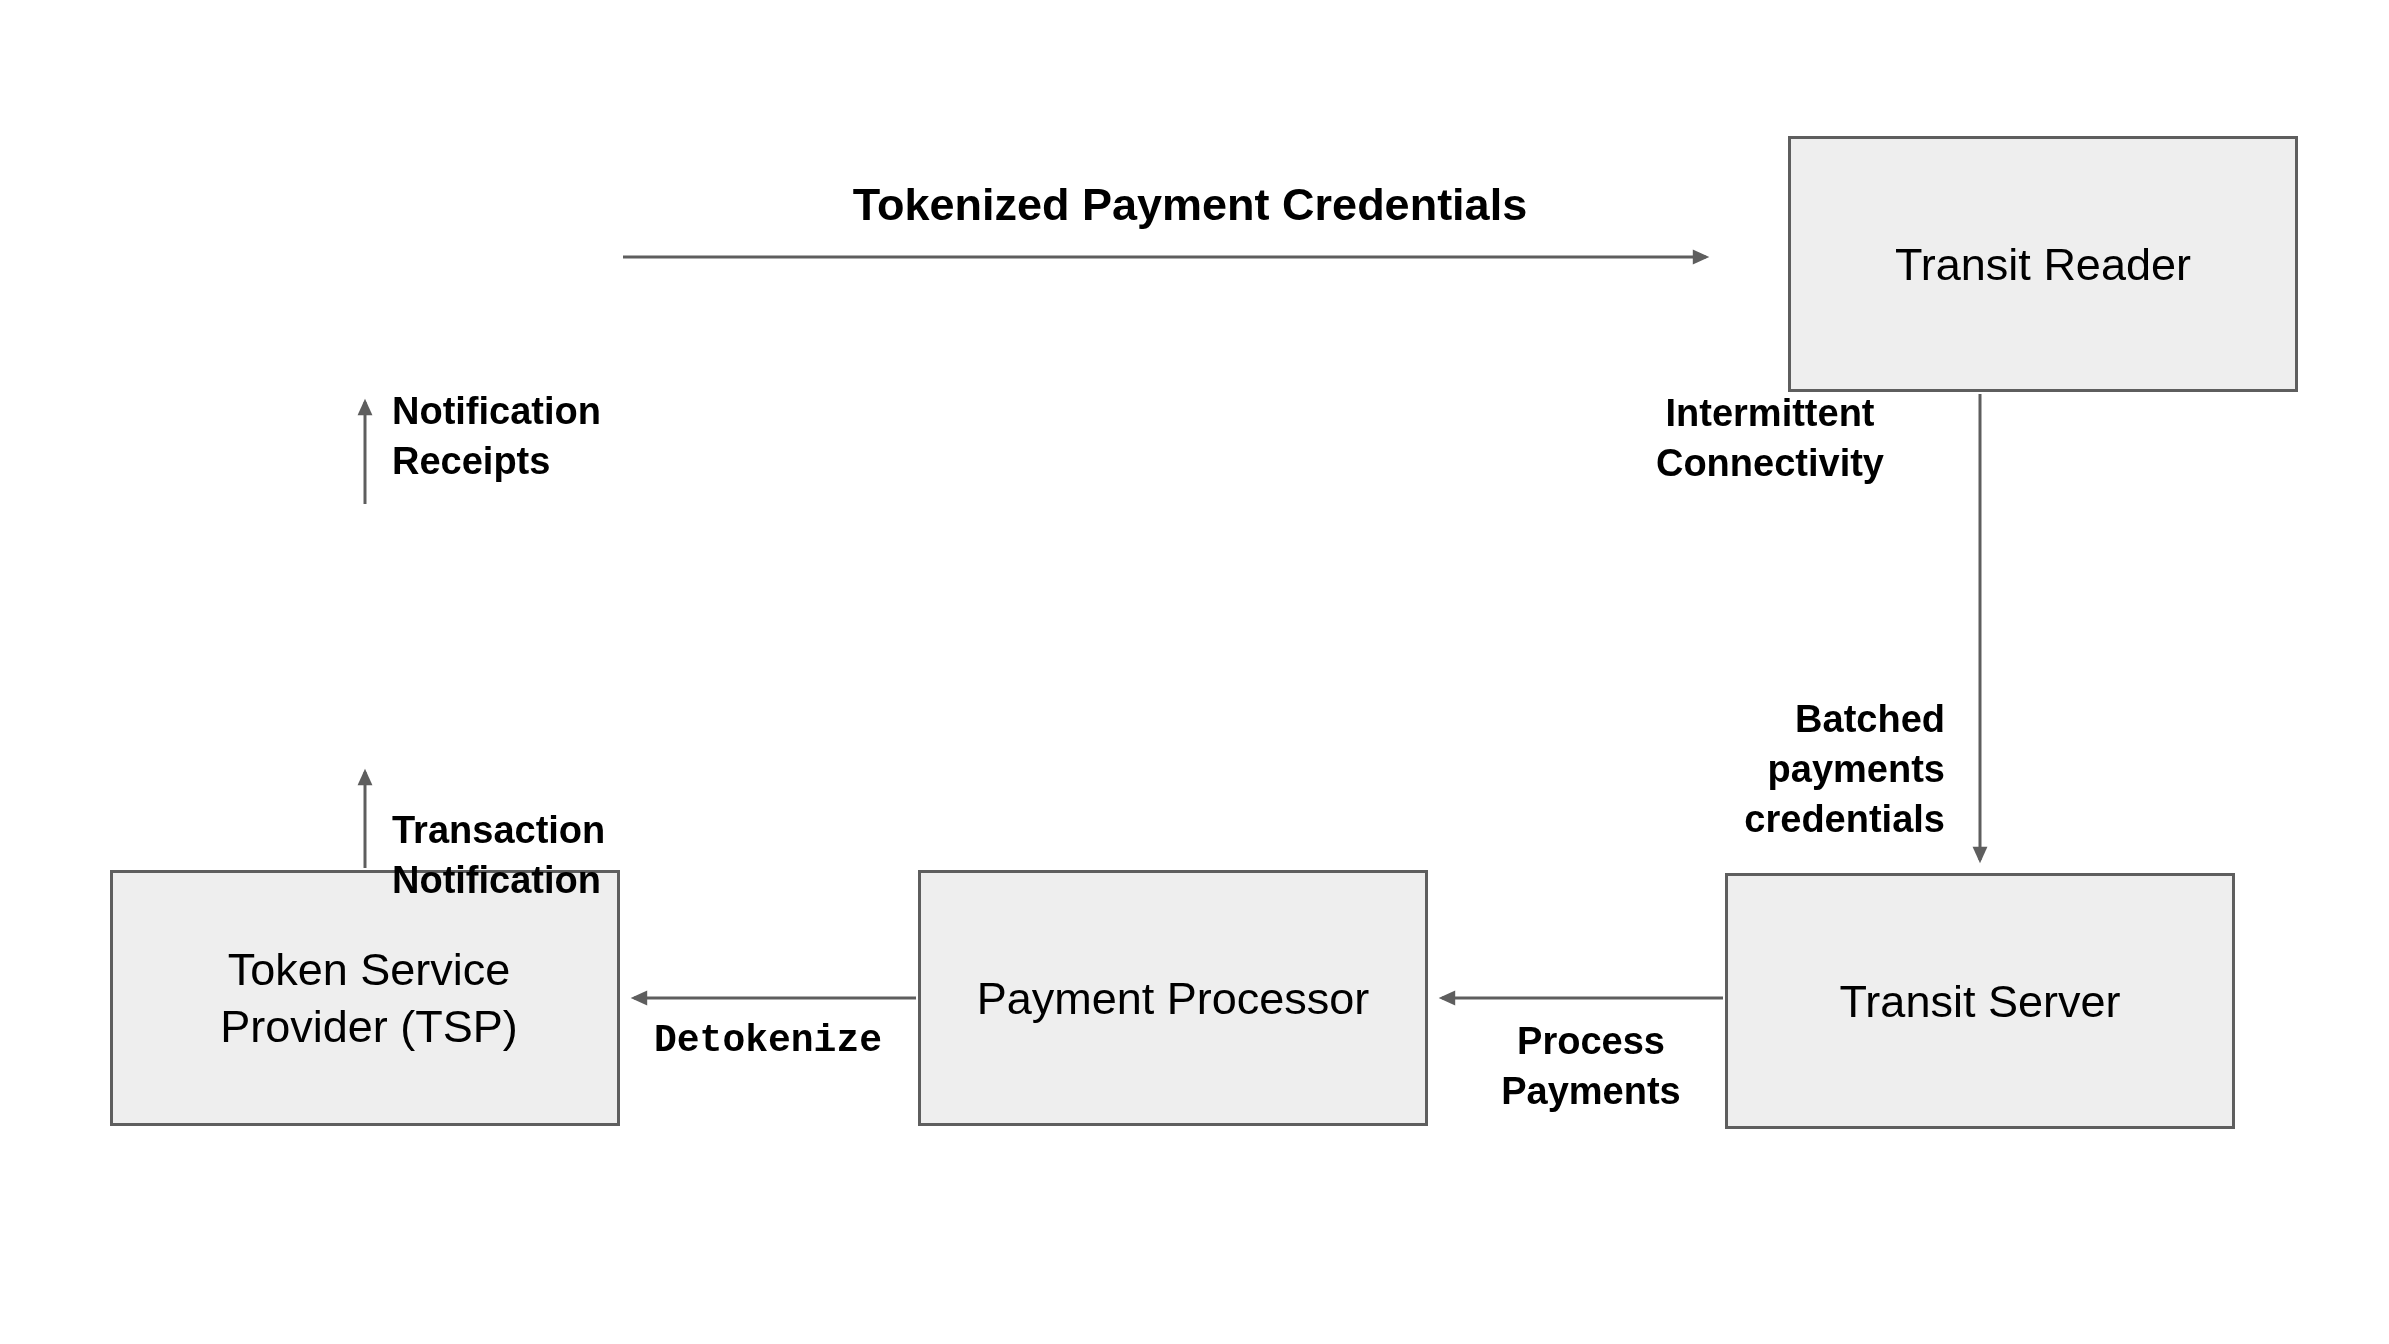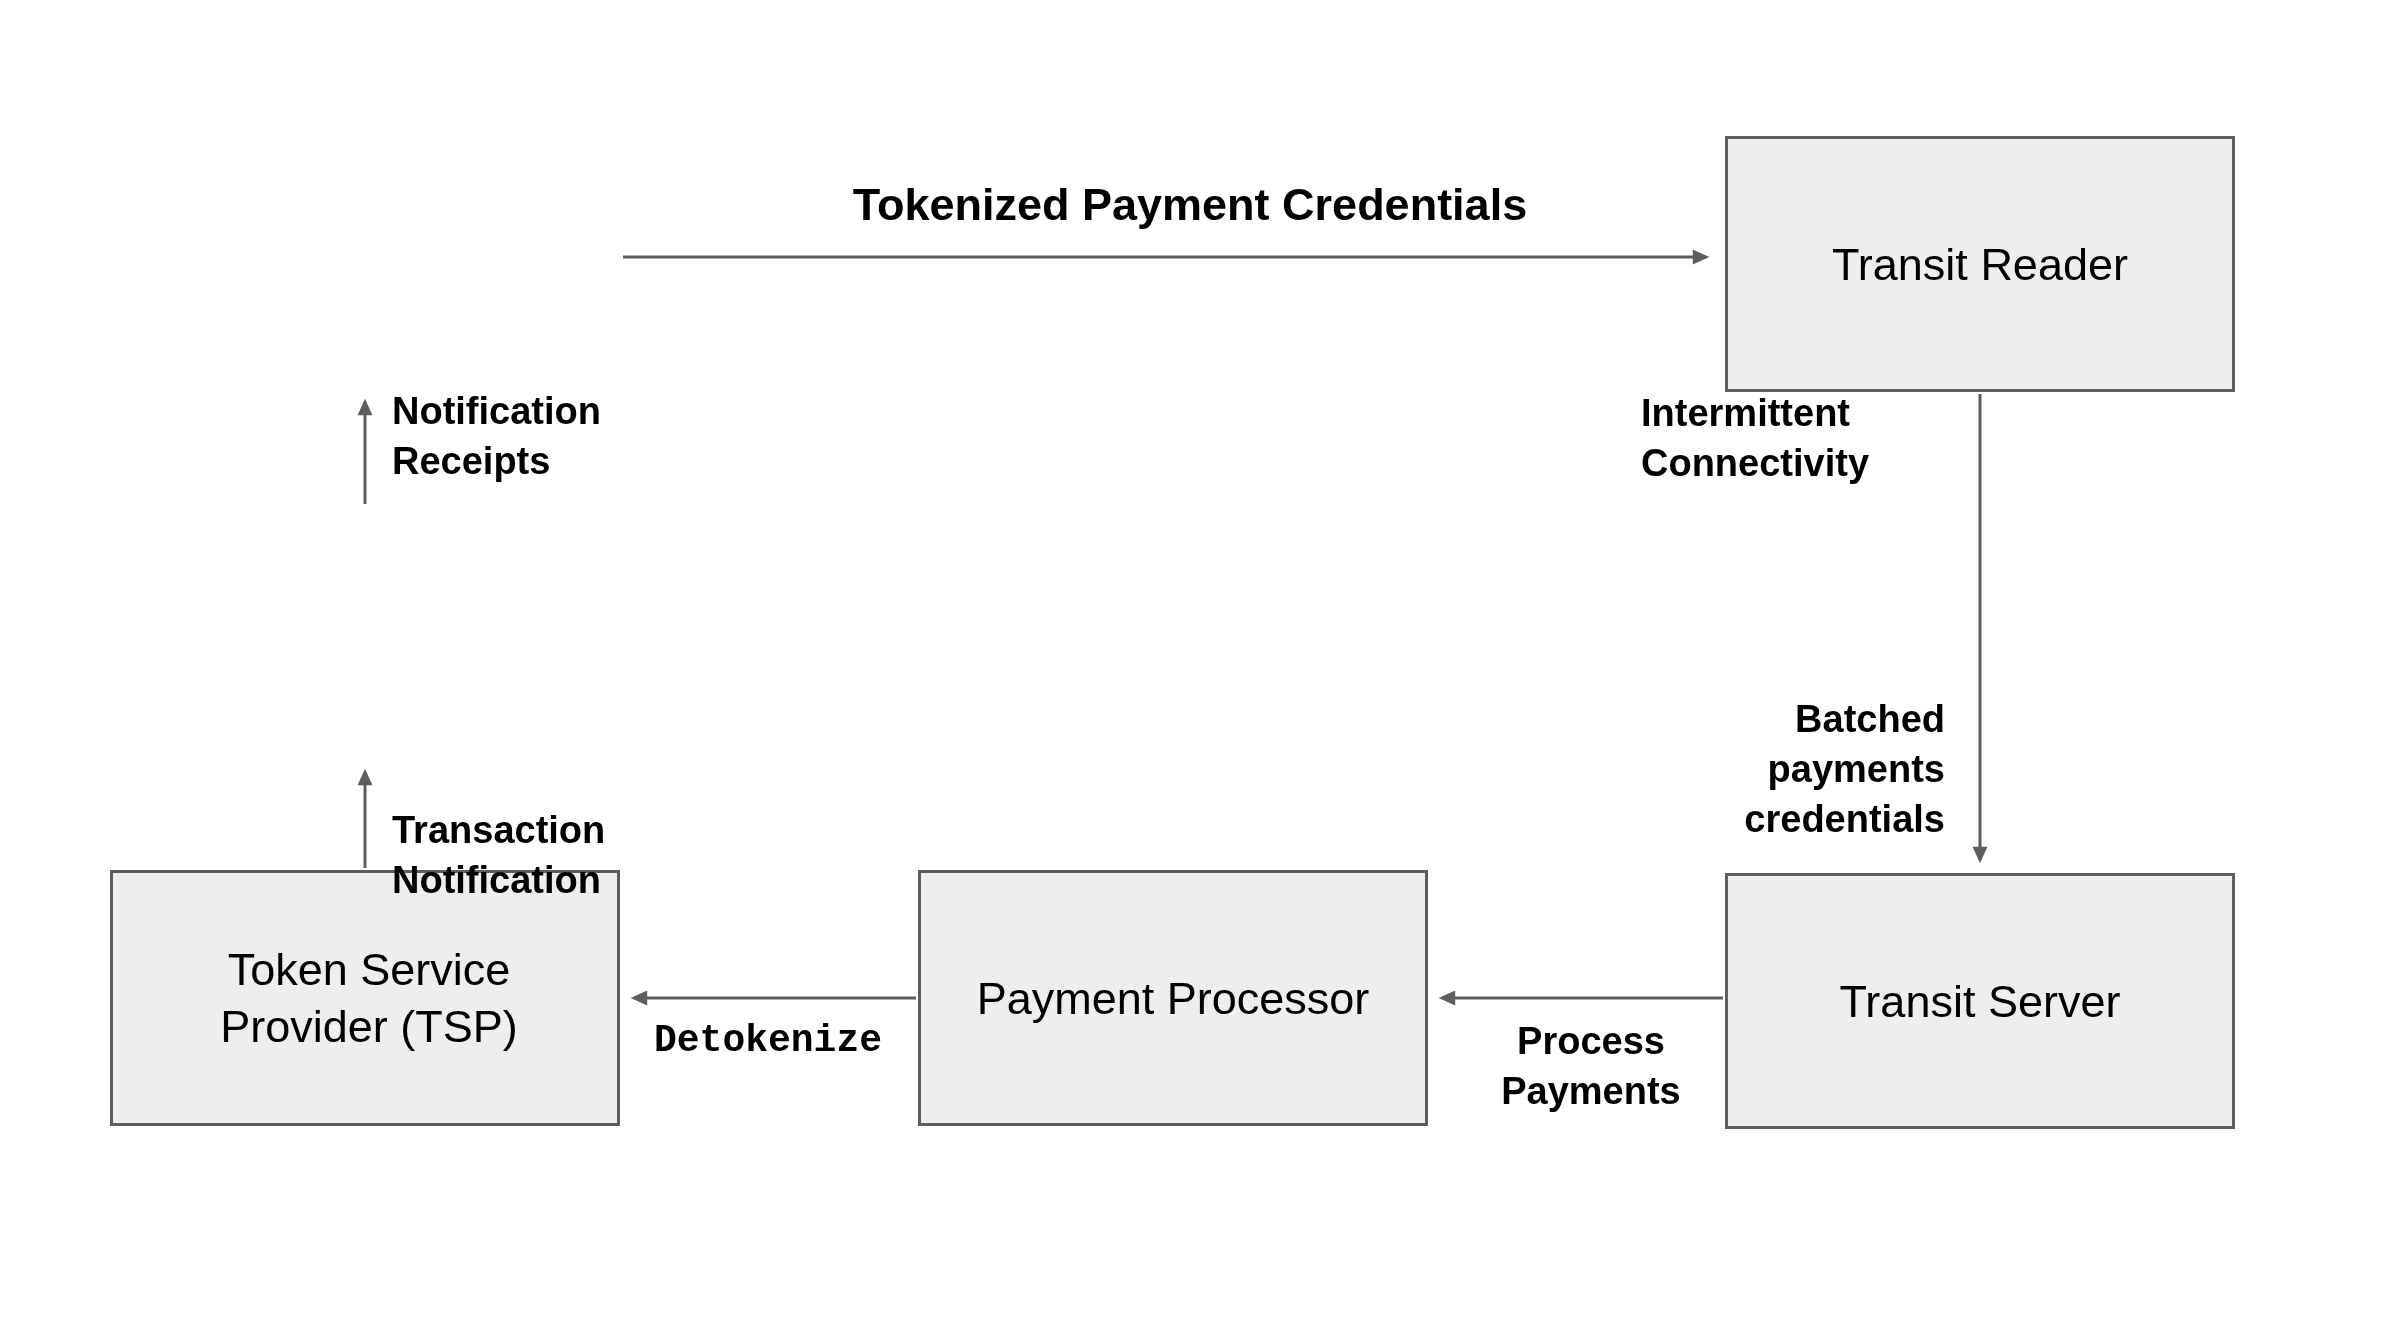--- a/index.html
+++ b/index.html
@@ -26,21 +26,21 @@
     text-align: center;
   }
   .node .node-label {
     font-size: 45px;
     line-height: 57px;
     color: var(--text, #000000);
     white-space: pre-line;
   }
 
   #node-mobile-device          { left: 110px;  top: 136px; }
-  #node-transit-reader         { left: 1725px; top: 136px; }
+  #node-transit-reader         { left: 1788px; top: 136px; }
   #node-google-server          { left: 110px;  top: 506px; }
   #node-token-service-provider { left: 110px;  top: 870px; padding-left: 8px; }
   #node-payment-processor      { left: 918px;  top: 870px; }
   #node-transit-server         { left: 1725px; top: 849px; margin-top: 24px; }
 
   .edges-layer {
     position: absolute;
     left: 0; top: 0;
     width: 2389px;
     height: 1344px;
@@ -55,21 +55,21 @@
     font-size: 38px;
     line-height: 50px;
     color: var(--text, #000000);
     white-space: pre-line;
   }
   .edge-label.big { font-size: 45px; line-height: 58px; }
 
   #label-tokenized   { left: 845px;  top: 176px;  width: 690px; text-align: center; }
   #label-notif       { left: 392px;  top: 386px;  text-align: left; }
   #label-transnotif  { left: 392px;  top: 758px;  text-align: left; margin-top: 47px; }
-  #label-intermit    { left: 1641px; top: 388px;  width: 350px; text-align: left; }
+  #label-intermit    { left: 1595px; top: 388px;  width: 350px; text-align: center; }
   #label-batched     { left: 1595px; top: 694px;  width: 350px; text-align: right; }
   #label-detokenize  { left: 618px;  top: 1016px; width: 300px; text-align: center; font-family: Liberation Mono, monospace; }
   #label-procpay     { left: 1441px; top: 1016px; width: 300px; text-align: center; }
 </style>
 </head>
 <body>
 
 <div class="canvas">
 
   <svg class="edges-layer" viewBox="0 0 2389 1344" xmlns="http://www.w3.org/2000/svg">

